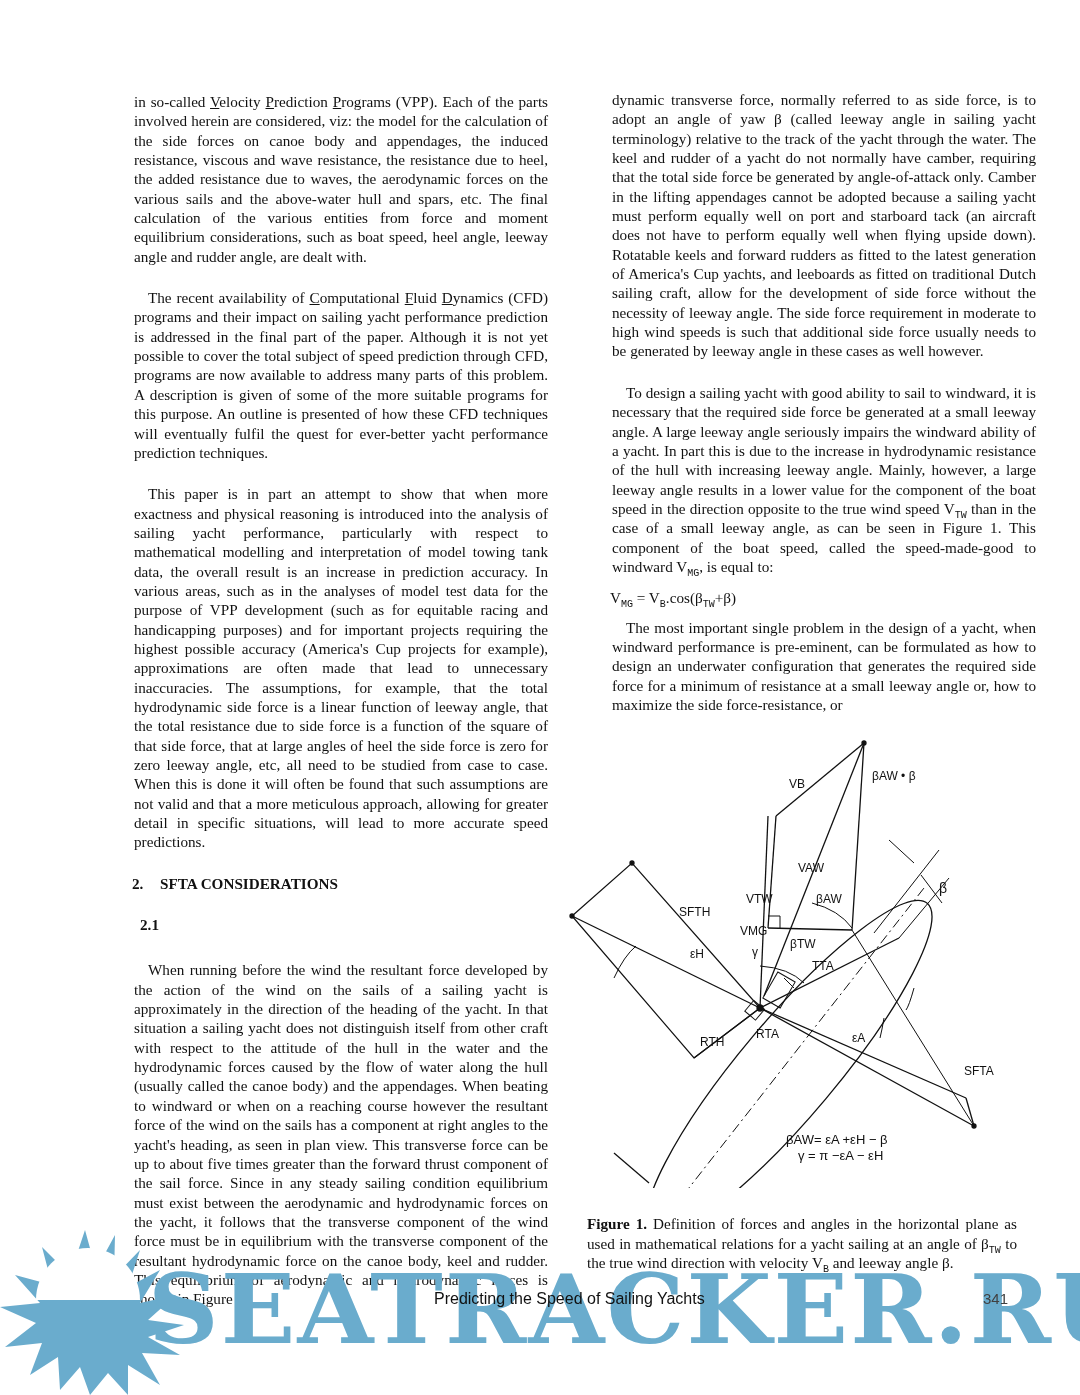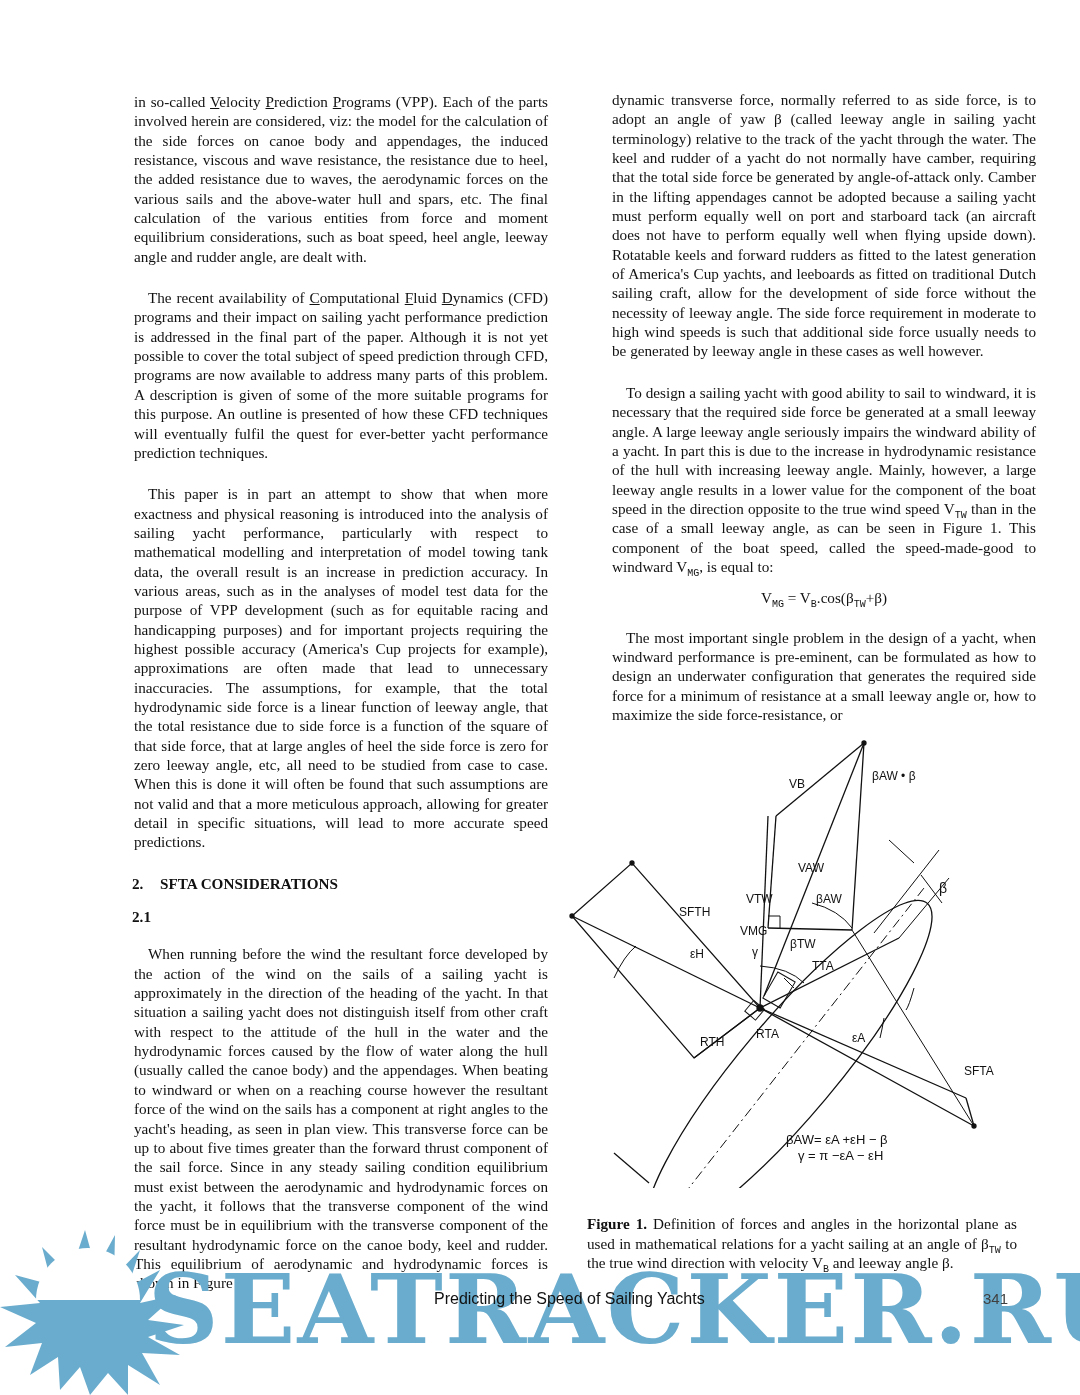--- a/index.html
+++ b/index.html
@@ -9,23 +9,23 @@
   }
   .col { position: absolute; font-size: 15.2px; line-height: 19.35px; text-align: justify; }
   .col-left { left: 132px; top: 90px; width: 418px; }
   .col-right { left: 610px; top: 88px; width: 428px; }
   .para { margin: 2px; }
   .para.indent { text-indent: 14px; }
   .gap { height: 18px; }
   .u { text-decoration: underline; }
   .h2 { font-weight: bold; font-size: 15.2px; margin: 0; display: flex; }
   .h2 .num { width: 28px; flex: none; }
-  .h3 { font-weight: bold; font-size: 15.2px; margin: 0; display: flex; text-align: left; }
+  .h3 { font-weight: bold; font-size: 15.2px; margin: 8px; display: flex; text-align: left; }
   .h3 .num { width: 28px; flex: none; }
-  .equation { text-align: center; margin: 12px 0 20px 0; }
+  .equation { text-align: left; margin: 12px 0 10px 0; }
   sub { font-size: 10px; line-height: 0; font-family: Liberation Mono, monospace; }
   .figure { position: absolute; left: 554px; top: 738px; width: 445px; height: 450px; }
   .fig-caption { position: absolute; left: 587px; top: 1199px; width: 430px; font-size: 15.2px; line-height: 19.35px; text-align: justify; }
   .fig-caption b { font-weight: bold; }
   .watermark { position: absolute; left: 0; top: 1225px; width: 1080px; height: 170px; pointer-events: none; }
   .wm-text {
     position: absolute; left: 148px; top: 1262px; font-family: "DejaVu Serif", serif; font-weight: bold;
     font-size: 96px; letter-spacing: 2px; color: #6aaccd; line-height: 1;
     transform: scaleX(1.02); transform-origin: left top; white-space: nowrap;
   }

